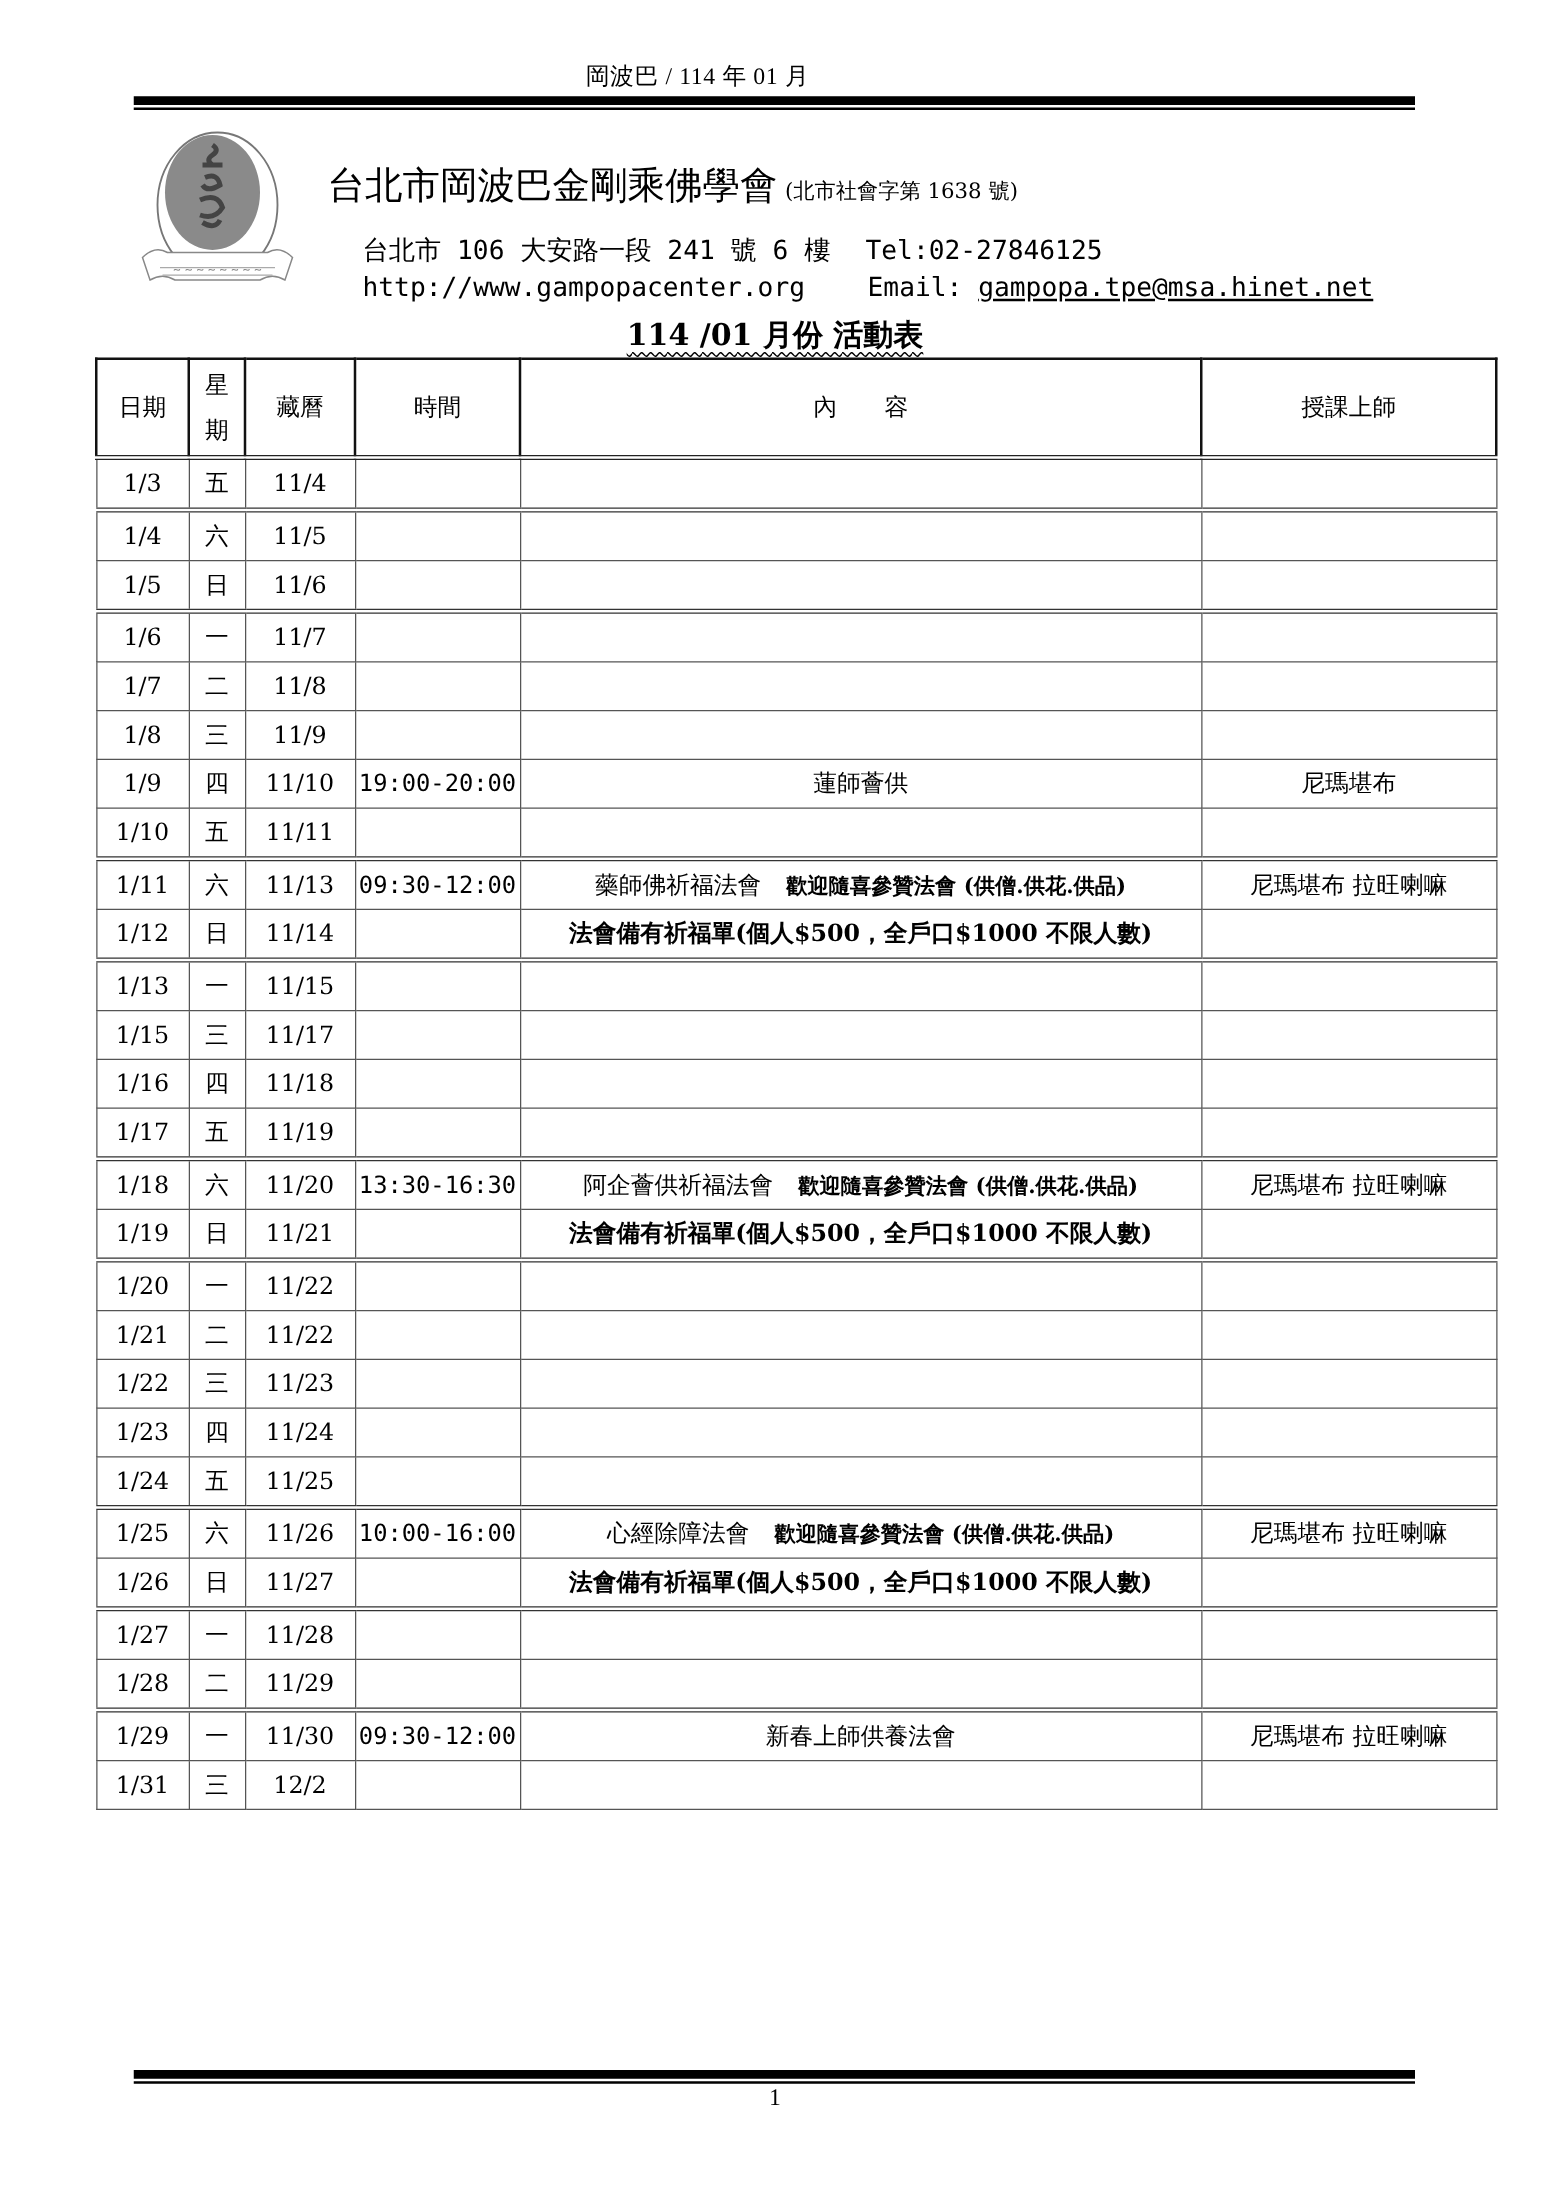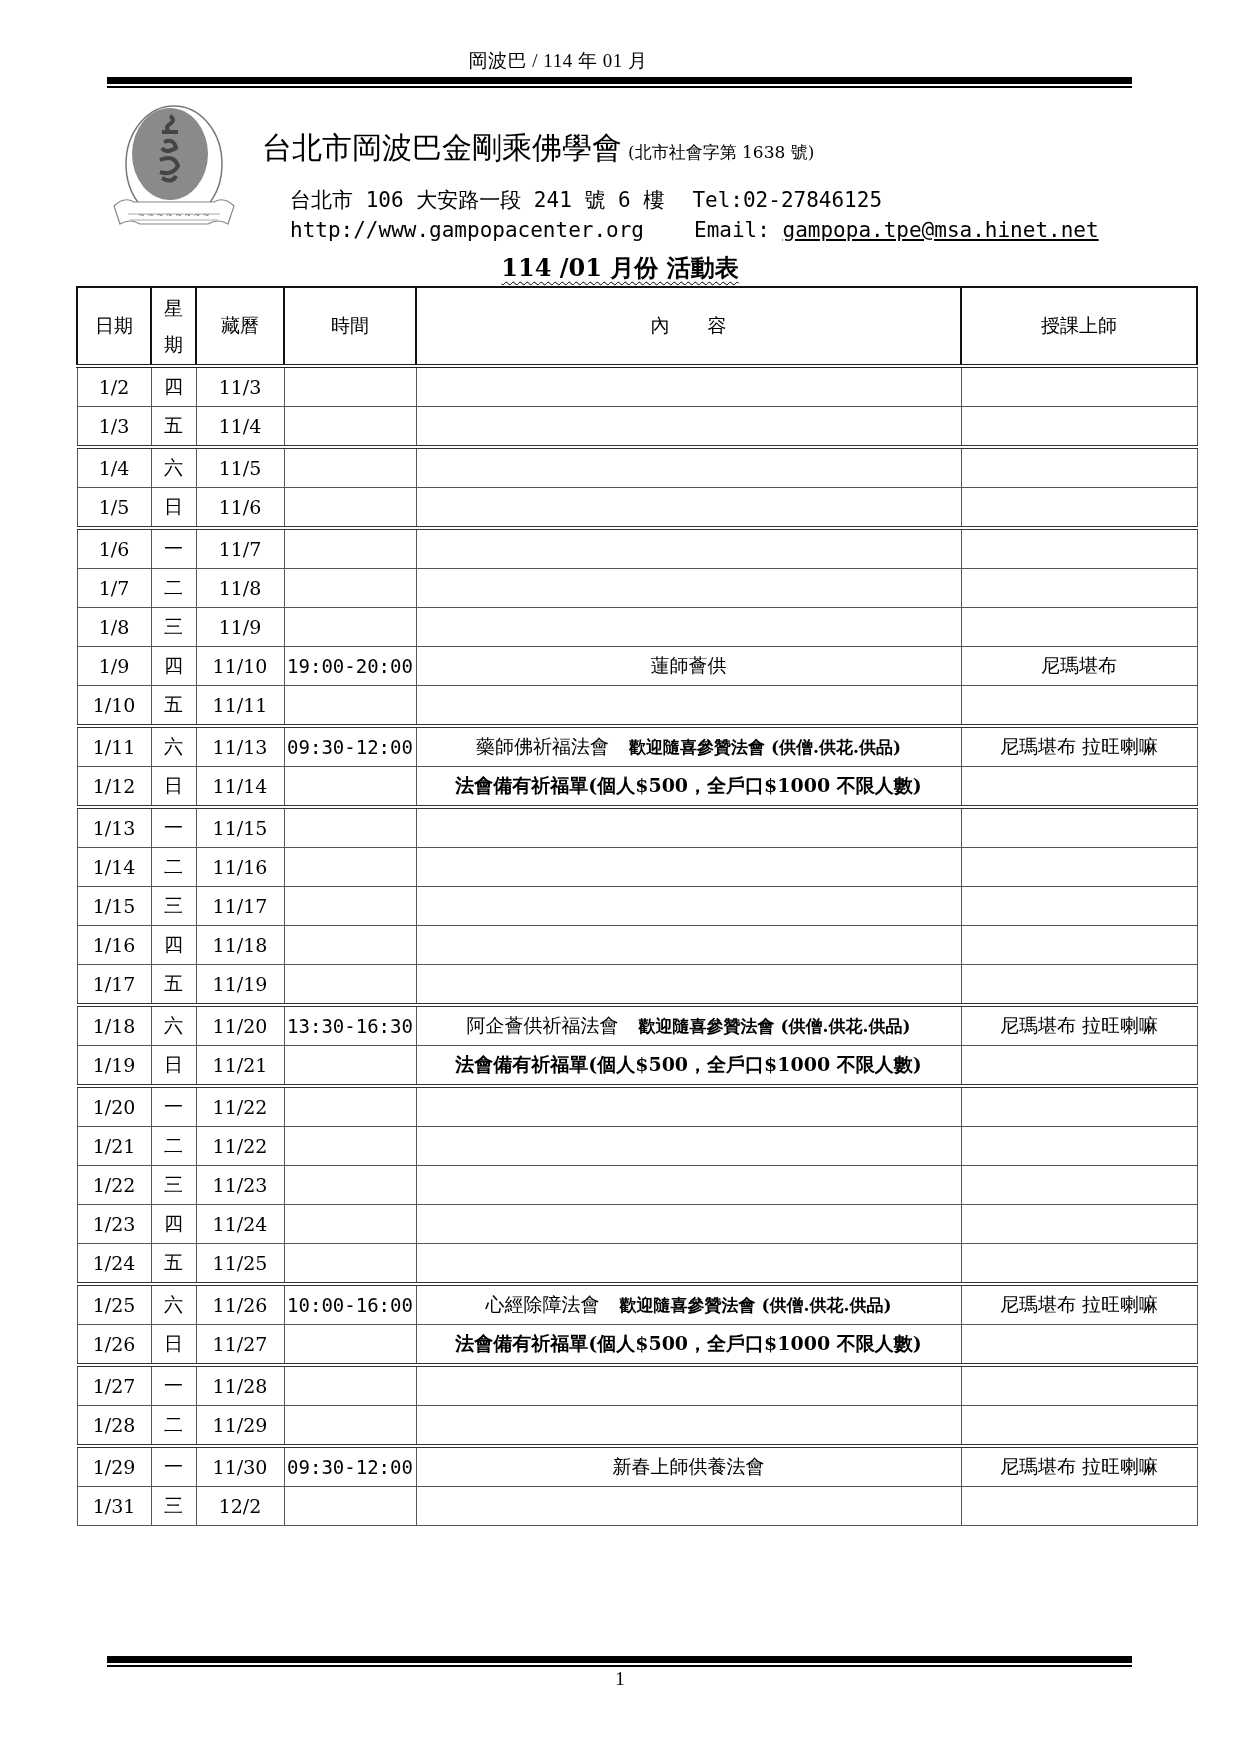--- a/index.html
+++ b/index.html
@@ -81,28 +81,20 @@
           <div class="hdr-week">期</div>
         </th>
       <th>藏曆</th>
       <th>時間</th>
       <th>內　　容</th>
       <th>授課上師</th>
     </tr>
   </thead>
   <tbody id="schedule-body">
       <tr>
-        <td>1/2</td>
-        <td class="wk">四</td>
-        <td>11/3</td>
-        <td class="time"></td>
-        <td class="content"><span></span></td>
-        <td class="teacher"></td>
-      </tr>
-      <tr>
         <td>1/3</td>
         <td class="wk">五</td>
         <td>11/4</td>
         <td class="time"></td>
         <td class="content"><span></span></td>
         <td class="teacher"></td>
       </tr>
       <tr class="week-start">
         <td>1/4</td>
         <td class="wk">六</td>
@@ -177,28 +169,20 @@
       </tr>
       <tr class="week-start">
         <td>1/13</td>
         <td class="wk">一</td>
         <td>11/15</td>
         <td class="time"></td>
         <td class="content"><span></span></td>
         <td class="teacher"></td>
       </tr>
       <tr>
-        <td>1/14</td>
-        <td class="wk">二</td>
-        <td>11/16</td>
-        <td class="time"></td>
-        <td class="content"><span></span></td>
-        <td class="teacher"></td>
-      </tr>
-      <tr>
         <td>1/15</td>
         <td class="wk">三</td>
         <td>11/17</td>
         <td class="time"></td>
         <td class="content"><span></span></td>
         <td class="teacher"></td>
       </tr>
       <tr>
         <td>1/16</td>
         <td class="wk">四</td>

